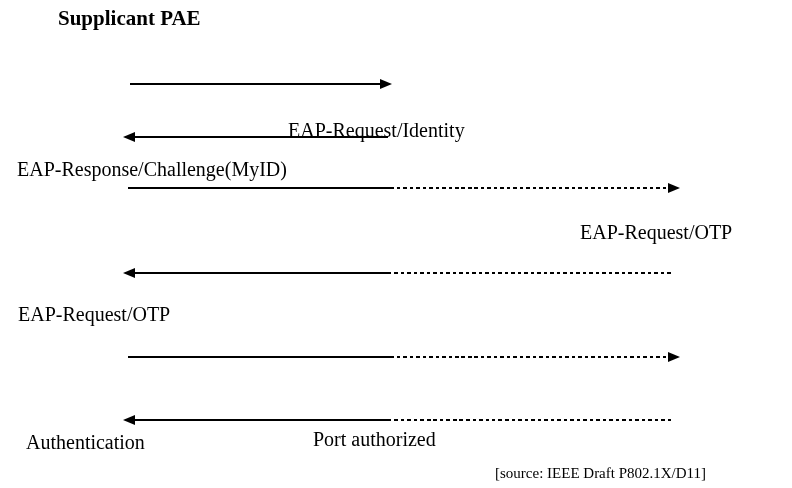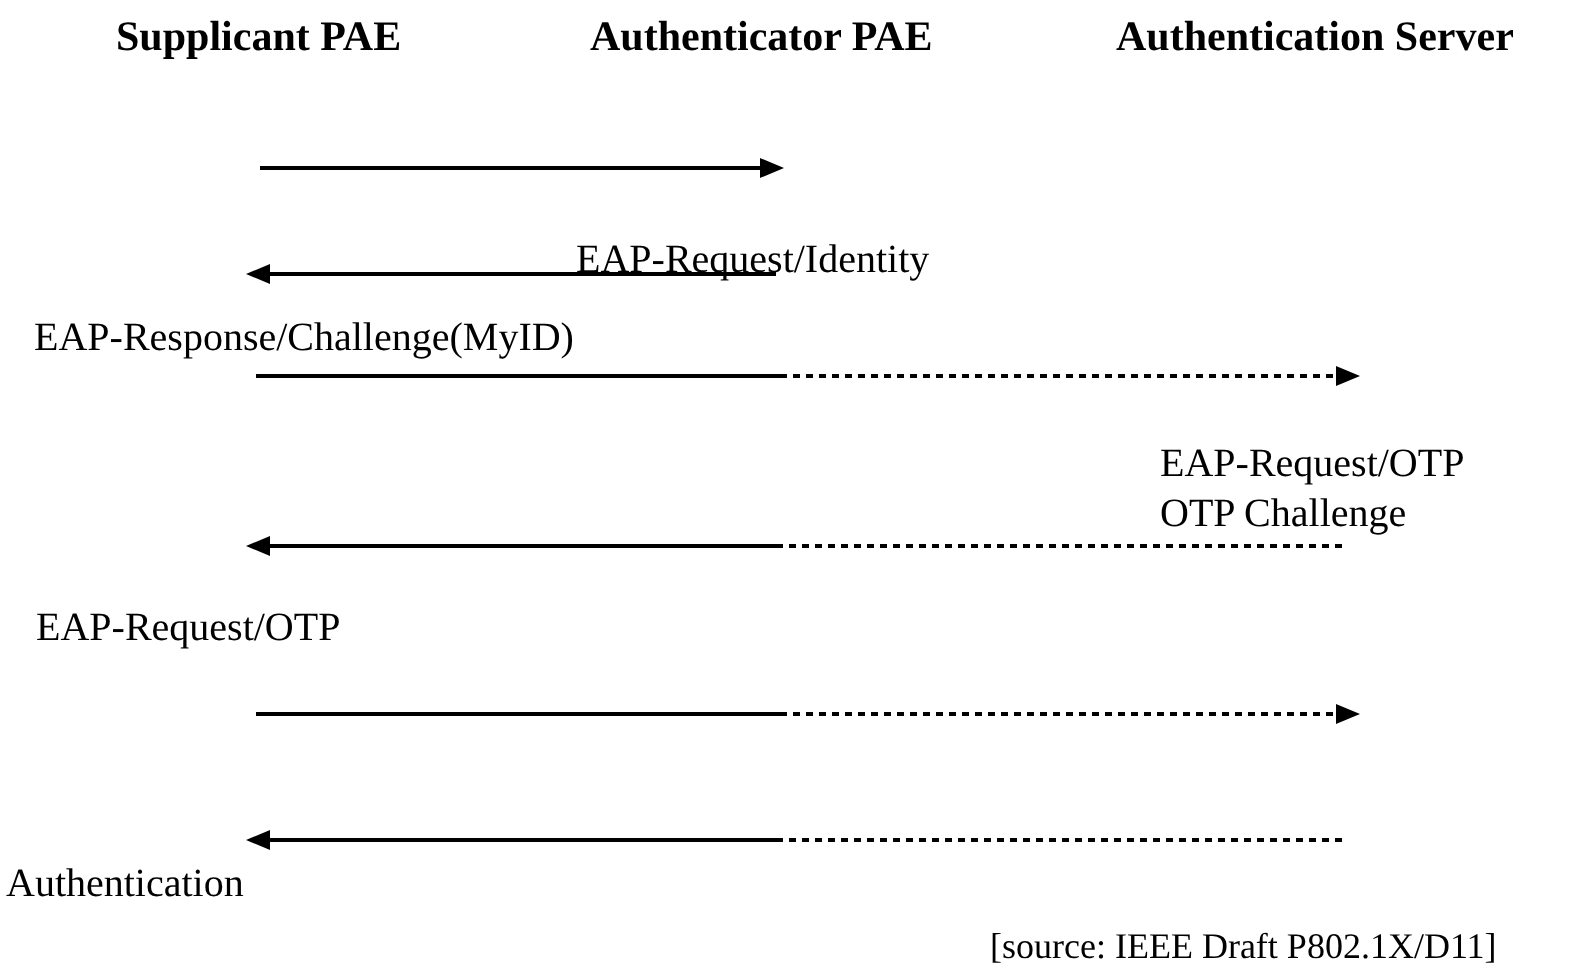--- a/index.html
+++ b/index.html
@@ -24,21 +24,21 @@
     white-space: nowrap;
   }
   .lbl {
     position: absolute;
     font-size: 20px;
     line-height: 25px;
     white-space: nowrap;
   }
   .lbl-sm {
     position: absolute;
-    font-size: 18px;
+    font-size: 15px;
     line-height: 20px;
     white-space: nowrap;
   }
   .seg-solid {
     position: absolute;
     height: 2px;
     background: #000000;
   }
   .seg-dashed {
     position: absolute;
@@ -63,54 +63,52 @@
     border-bottom: 5px solid transparent;
     border-right: 12px solid #000000;
   }
 </style>
 </head>
 <body>
 
 <div id="stage">
 
   <div class="hdr" style="left:58px; top:6px;">Supplicant PAE</div>
-  <div class="hdr" style="left:295px; top:6px;">Authenticator PAE</div>
-  <div class="hdr" style="left:558px; top:6px;">Authentication Server</div>
 
   <div class="seg-solid" style="left:130px; top:83px; width:251px;"></div>
   <div class="head-right" style="left:380px; top:79px;"></div>
 
   <div class="lbl" style="left:288px; top:118px;">EAP-Request/Identity</div>
   <div class="head-left" style="left:123px; top:132px;"></div>
   <div class="seg-solid" style="left:134px; top:136px; width:254px;"></div>
 
   <div class="lbl" style="left:17px; top:157px;">EAP-Response/Challenge(MyID)</div>
   <div class="seg-solid" style="left:128px; top:187px; width:262px;"></div>
   <div class="seg-dashed" style="left:390px; top:187px; width:278px;"></div>
   <div class="head-right" style="left:668px; top:183px;"></div>
 
   <div class="lbl" style="left:580px; top:220px;">
     <div>EAP-Request/OTP</div>
-    <div>OTP Challenge</div>
   </div>
   <div class="head-left" style="left:123px; top:268px;"></div>
   <div class="seg-solid" style="left:134px; top:272px; width:254px;"></div>
   <div class="seg-dashed" style="left:388px; top:272px; width:285px;"></div>
 
   <div class="lbl" style="left:18px; top:302px;">
     <div>EAP-Request/OTP</div>
   </div>
   <div class="seg-solid" style="left:128px; top:356px; width:262px;"></div>
   <div class="seg-dashed" style="left:390px; top:356px; width:278px;"></div>
   <div class="head-right" style="left:668px; top:352px;"></div>
 
   <div class="head-left" style="left:123px; top:415px;"></div>
   <div class="seg-solid" style="left:134px; top:419px; width:254px;"></div>
   <div class="seg-dashed" style="left:388px; top:419px; width:284px;"></div>
 
+  <div class="lbl" style="left:313px; top:427px;">Port authorized</div>
 
-  <div class="lbl" style="left:3px; top:430px;">
+  <div class="lbl" style="left:26px; top:430px;">
     <div>Authentication</div>
   </div>
 
   <div class="lbl-sm" style="left:495px; top:463px;">[source: IEEE Draft P802.1X/D11]</div>
 
 </div>
 
 </body></html>

